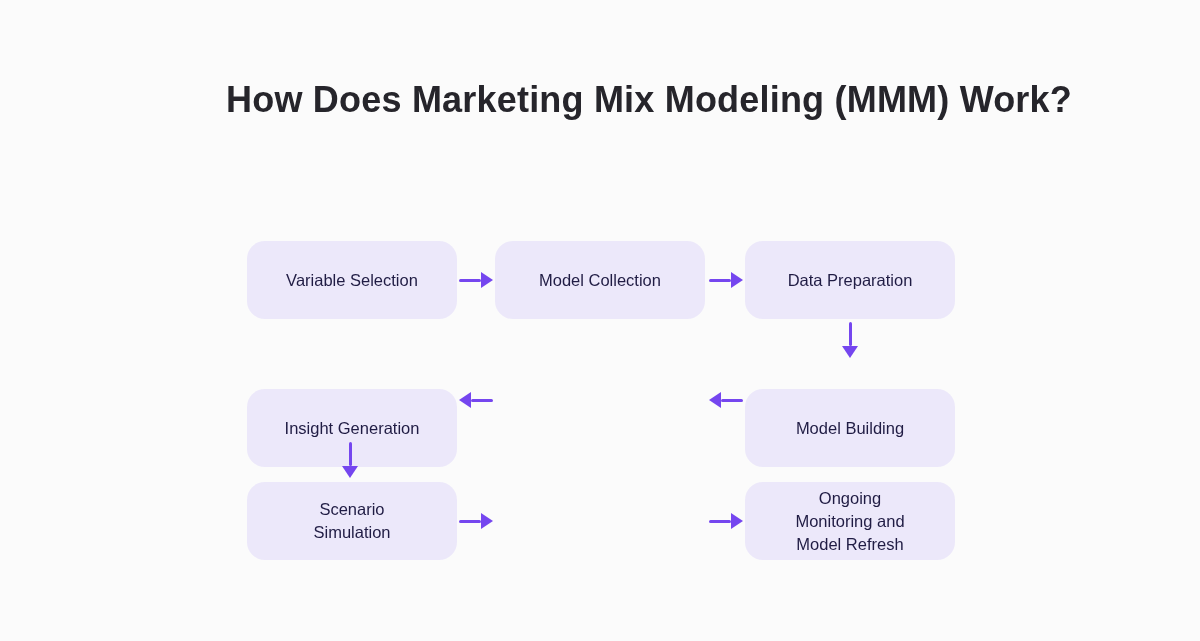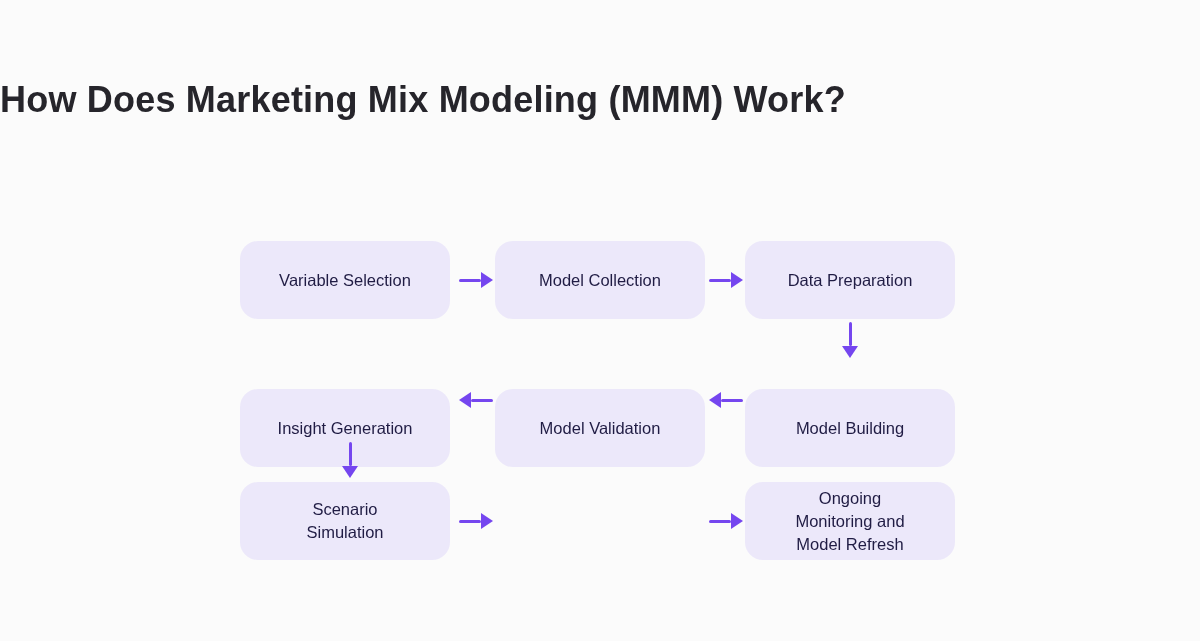--- a/index.html
+++ b/index.html
@@ -20,21 +20,21 @@
     position: relative;
     width: 1200px;
     height: 641px;
     background: var(--background);
   }
   .title {
     position: absolute;
     top: 74px;
     left: 0;
     width: 1072px;
-    text-align: left;
+    text-align: right;
     color: var(--title-text);
     font-weight: 700;
     font-size: 36px;
     line-height: 51px;
     letter-spacing: 0.2px;
   }
   .node {
     position: absolute;
     width: 210px;
     height: 78px;
@@ -43,21 +43,21 @@
     display: flex;
     align-items: center;
     justify-content: center;
     text-align: center;
     color: var(--box-text);
     font-size: 16.5px;
     font-weight: 500;
     line-height: 23px;
     white-space: pre-line;
   }
-  .c1 { left: 240px; }
+  .c1 { left: 247px; }
   .c2 { left: 495px; }
   .c3 { left: 745px; }
   .r1 { top: 241px; }
   .r2 { top: 361px; margin-top: 28px; }
   .r3 { top: 482px; }
 
   
   .arrow-h {
     position: absolute;
     width: 34px;
@@ -112,21 +112,20 @@
 
   <div class="title">
     <div>How Does Marketing Mix Modeling (MMM) Work?</div>
   </div>
 
   <div class="node c1 r1">Variable Selection</div>
   <div class="node c2 r1">Model Collection</div>
   <div class="node c3 r1">Data Preparation</div>
 
   <div class="node c1 r2">Insight Generation</div>
-  <div class="node c2 r2">Model Validation</div>
   <div class="node c3 r2">Model Building</div>
 
   <div class="node c1 r3">Scenario
 Simulation</div>
   <div class="node c3 r3">Ongoing
 Monitoring and
 Model Refresh</div>
 
   <div class="arrow-h" style="left:459px; top:272px;">
     <div class="shaft"></div>

